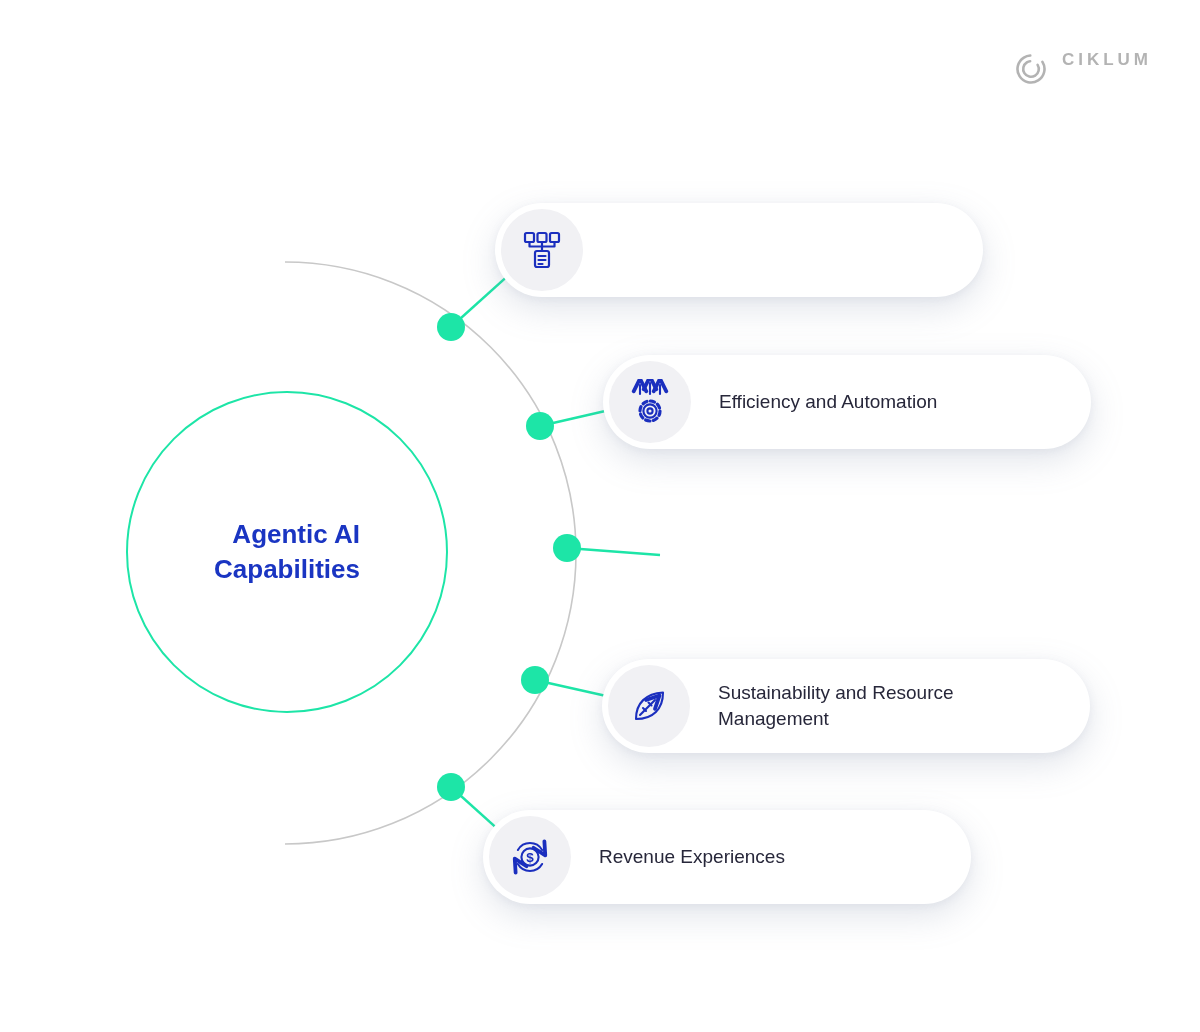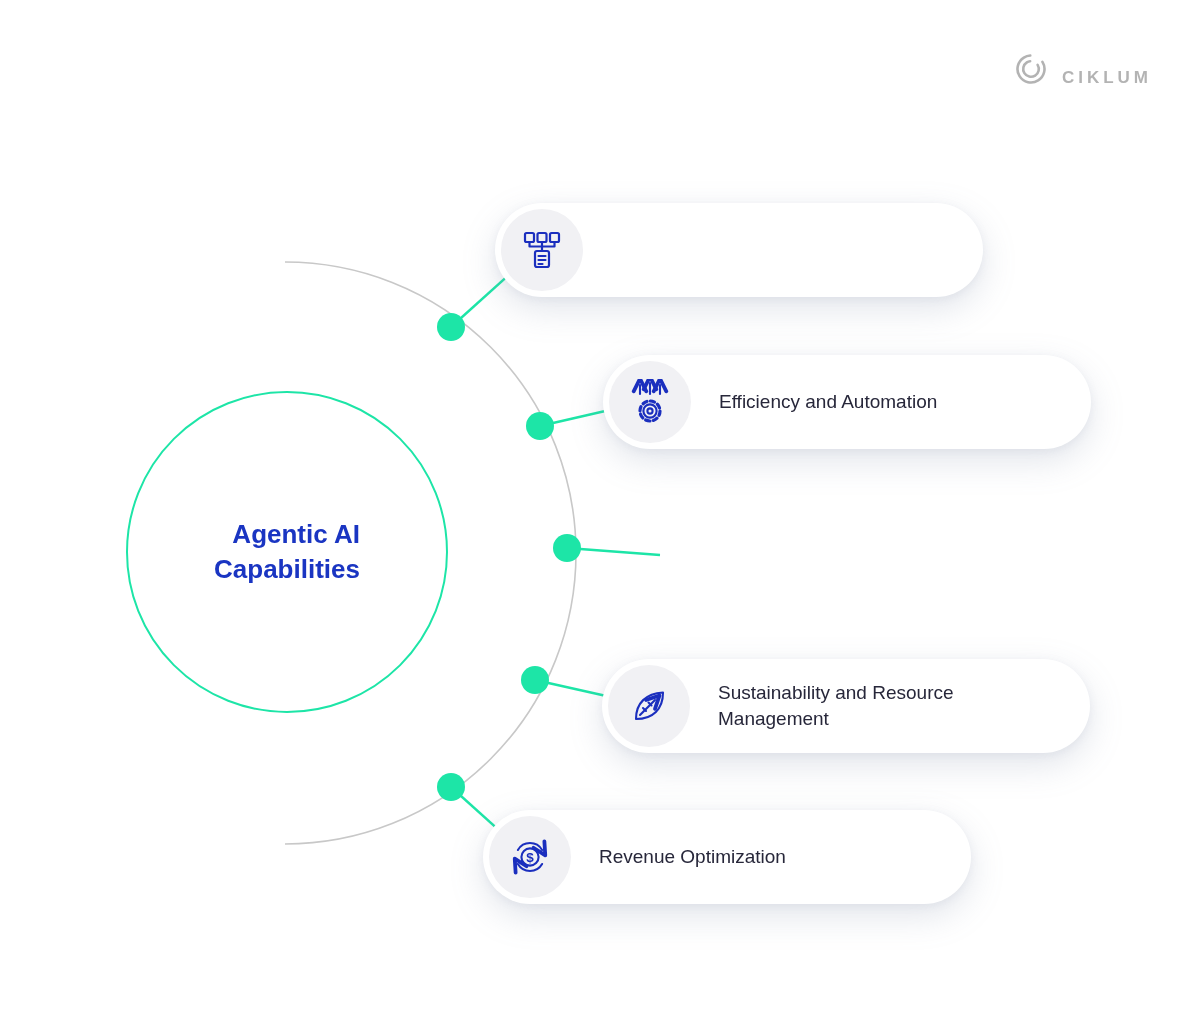--- a/index.html
+++ b/index.html
@@ -22,21 +22,21 @@
     position: absolute;
     left: 0;
     top: 0;
     z-index: 1;
   }
   .brand {
     position: absolute;
     top: 50px;
     right: 48px;
     display: flex;
-    align-items: flex-end;
+    align-items: flex-start;
     gap: 12px;
     z-index: 3;
   }
   .brand-name {
     color: #B3B3B3;
     font-size: 17px;
     letter-spacing: 4px;
     font-weight: 600;
   }
   .center-circle {
@@ -197,16 +197,16 @@
           </marker>
         </defs>
         <g stroke="#1B2FBE" stroke-width="2.1" fill="none" stroke-linecap="round" stroke-linejoin="round">
           <circle cx="22" cy="22" r="8.6"></circle>
           <path d="M9.9 15 A 14 14 0 0 1 34.1 15" marker-end="url(#ah5)"></path>
           <path d="M34.1 29 A 14 14 0 0 1 9.9 29" marker-end="url(#ah5)"></path>
         </g>
         <text x="22" y="27" text-anchor="middle" font-size="13.5" font-weight="bold" fill="#1B2FBE" font-family="Liberation Sans, sans-serif">$</text>
       </svg>
     </div>
-    <div class="pill-label">Revenue Optimization</div>
+    <div class="pill-label">Revenue Experiences</div>
   </div>
 
 </div>
 
 </body></html>

